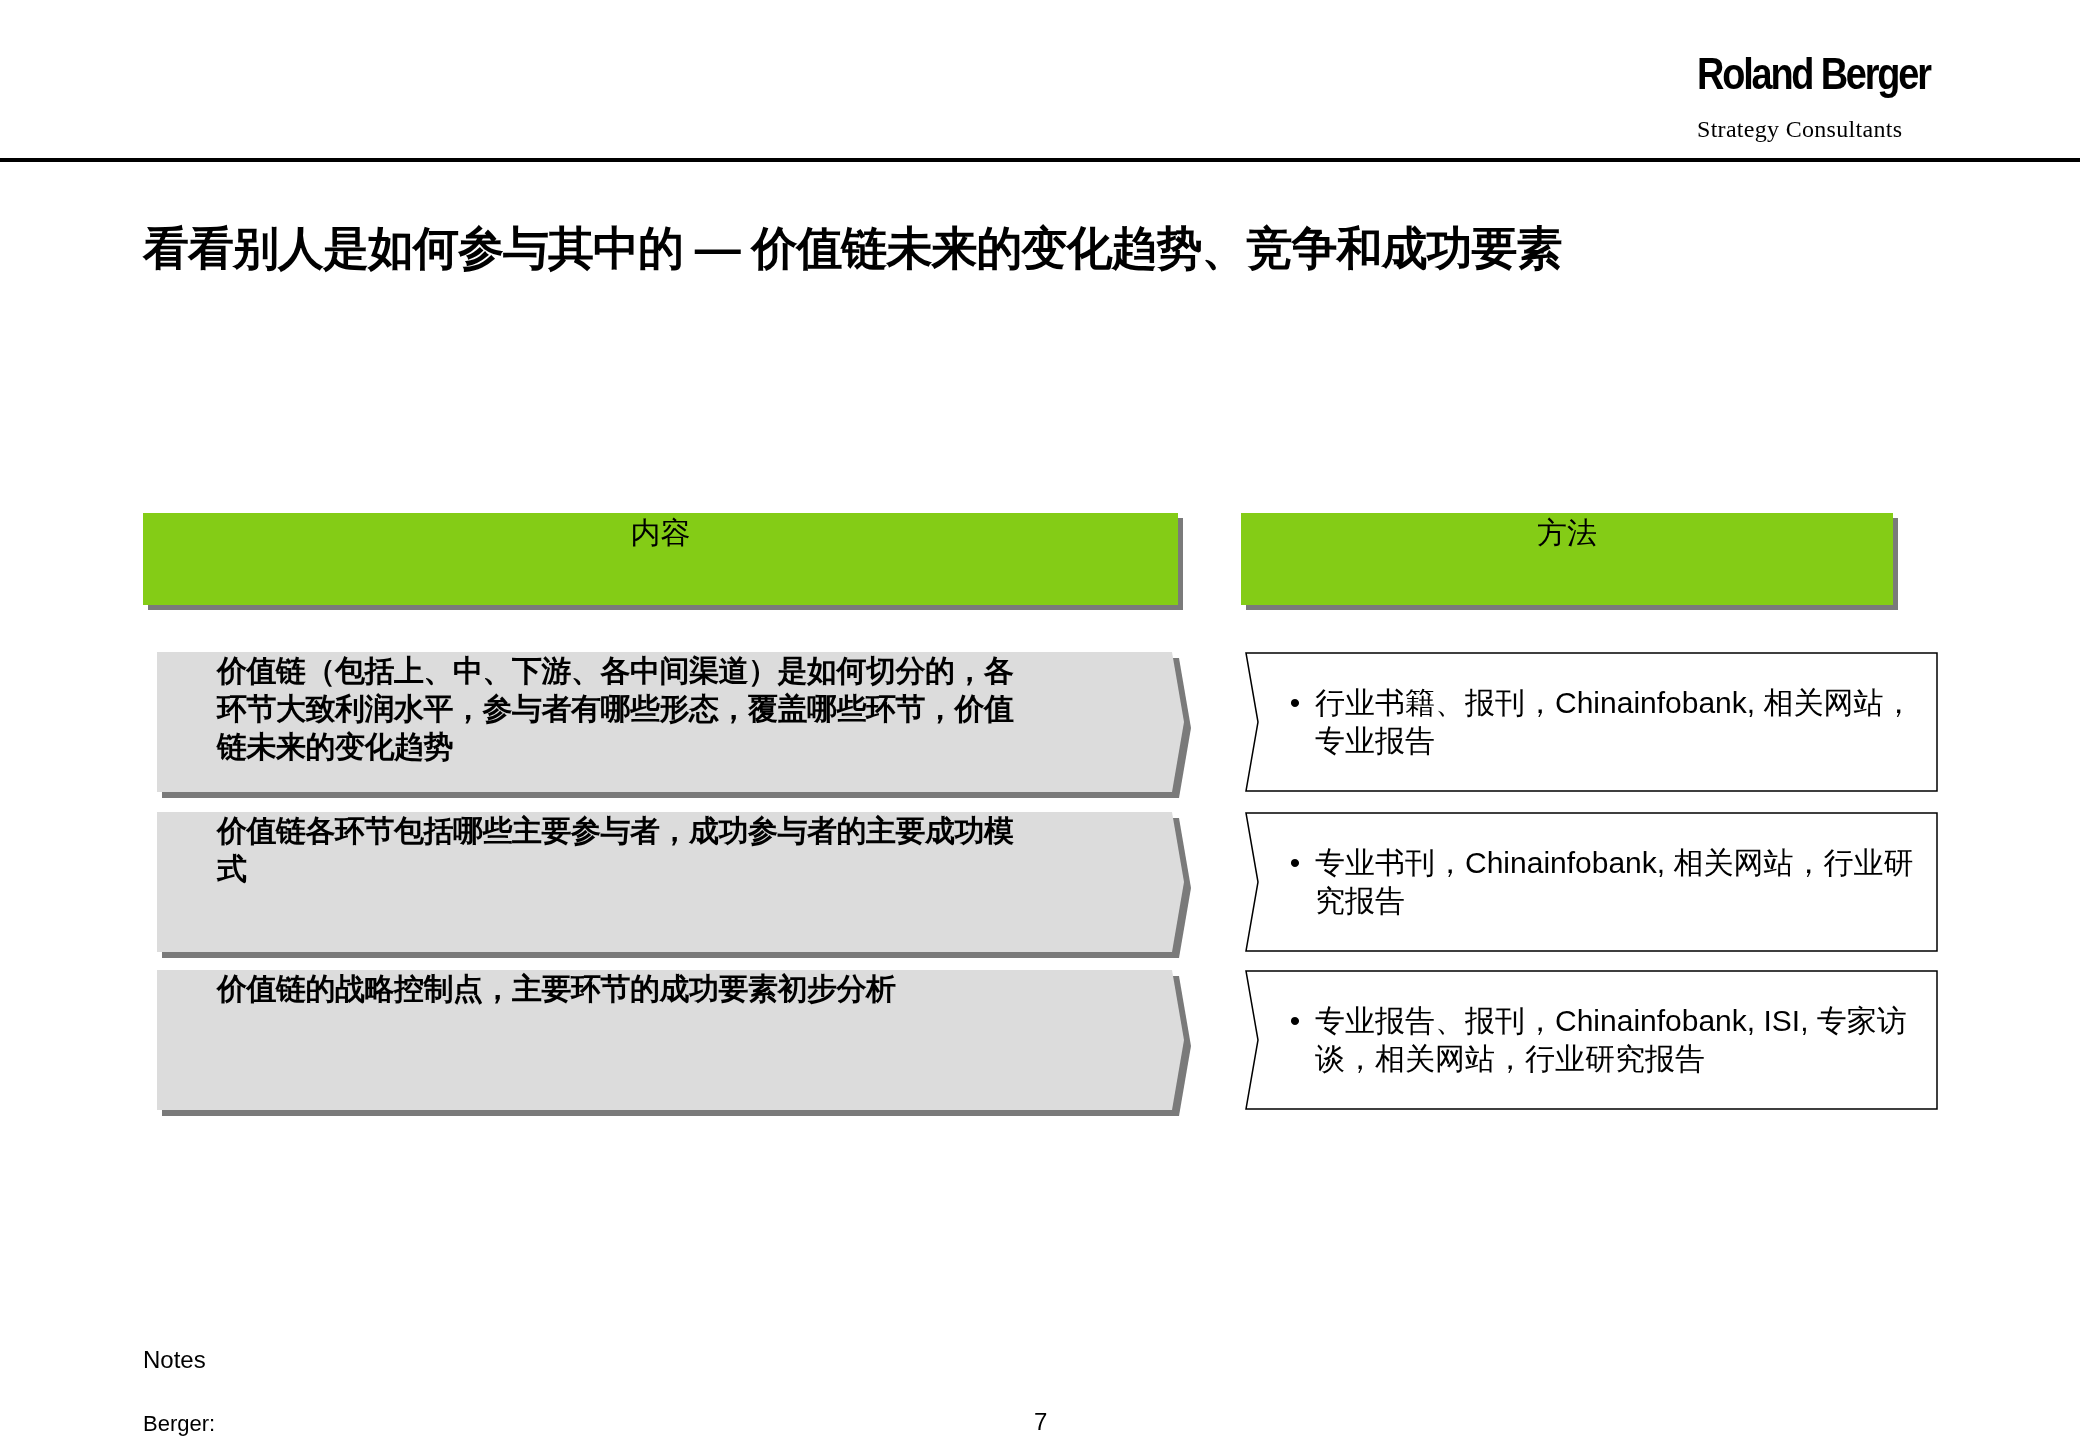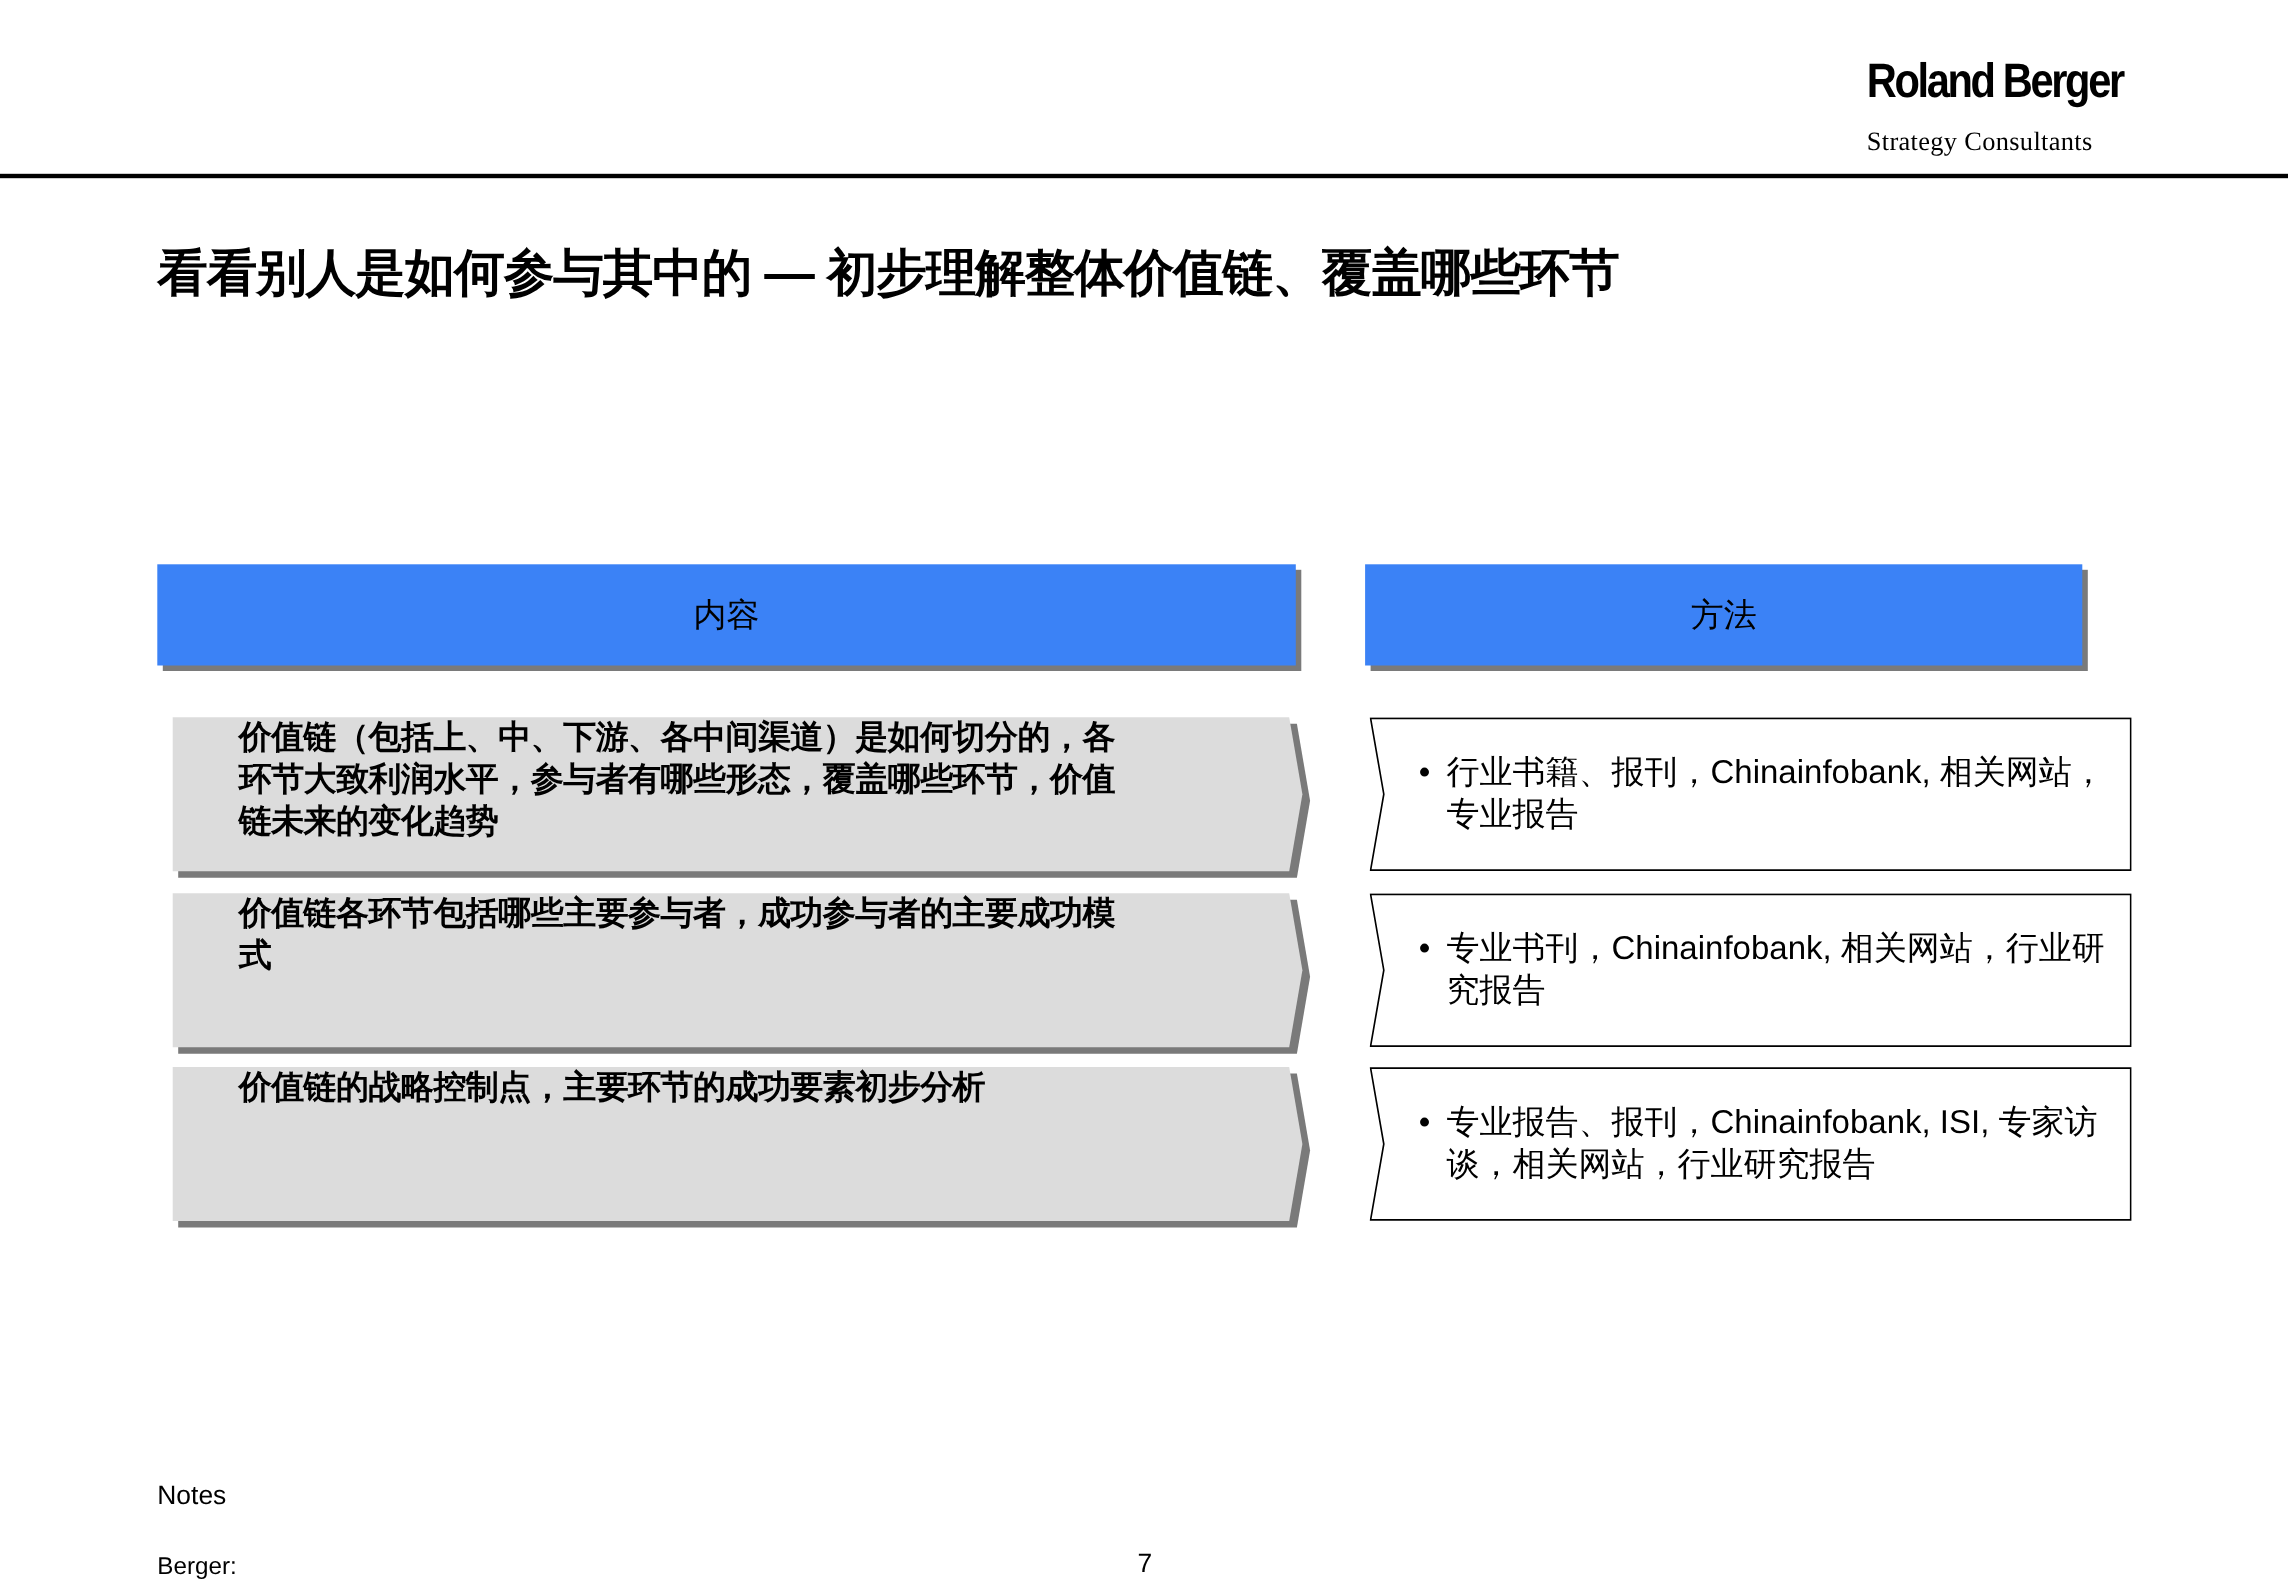--- a/index.html
+++ b/index.html
@@ -8,21 +8,21 @@
     background:#ffffff; color:#000;
     font-family: "Liberation Sans", "DejaVu Sans", sans-serif;
   }
   .abs { position:absolute; }
   .logo { left:1697px; top:52px; width:240px; }
   .logo-main { font-family:"Liberation Sans", sans-serif; font-weight:bold; font-size:44px; letter-spacing:-2.5px; line-height:44px; transform:scaleX(0.86); transform-origin:left top; white-space:nowrap; }
   .logo-sub { font-family:"Liberation Serif", "DejaVu Serif", serif; font-size:24px; line-height:26px; margin-top:20px; white-space:nowrap; letter-spacing:0.3px; }
   .rule { left:0; top:158px; width:2080px; height:4px; background:#000; }
   .title { left:143px; top:218px; font-size:46px; font-weight:bold; white-space:nowrap; letter-spacing:-1px; }
 
-  .hdr { background:#3b82f6; box-shadow:5px 5px 0 #7a7a7a; display:flex; align-items:center; justify-content:center; font-size:30px; }
+  .hdr { background:#84cc16; box-shadow:5px 5px 0 #7a7a7a; display:flex; justify-content:center; font-size:30px; }
   .hdr-left { left:143px; top:513px; width:1035px; height:92px; }
   .hdr-right { left:1241px; top:513px; width:652px; height:92px; }
 
   .row-left { left:157px; width:1030px; height:140px; }
   .row-left svg { position:absolute; left:0; top:0; overflow:visible; }
   .row-left .txt { position:absolute; left:60px; top:0; width:980px; height:140px; display:flex; align-items:flex-start; font-size:30px; font-weight:bold; line-height:38px; letter-spacing:-0.5px; }
 
   .row-right { left:1245px; width:693px; height:140px; }
   .row-right svg { position:absolute; left:0; top:0; }
   .row-right .txt { position:absolute; left:30px; top:0; width:640px; height:140px; display:flex; align-items:center; font-size:30px; line-height:38px; }
@@ -37,21 +37,21 @@
 </head>
 <body>
 
 <div class="abs logo">
   <div class="logo-main">Roland Berger</div>
   <div class="logo-sub">Strategy Consultants</div>
 </div>
 
 <div class="abs rule"></div>
 
-<div class="abs title">看看别人是如何参与其中的 — 初步理解整体价值链、覆盖哪些环节</div>
+<div class="abs title">看看别人是如何参与其中的 — 价值链未来的变化趋势、竞争和成功要素</div>
 
 <div class="abs hdr hdr-left">
   <span>内容</span>
 </div>
 <div class="abs hdr hdr-right">
   <span>方法</span>
 </div>
 
 <div class="abs row-left" style="top:652px;">
   <svg width="1030" height="146">

